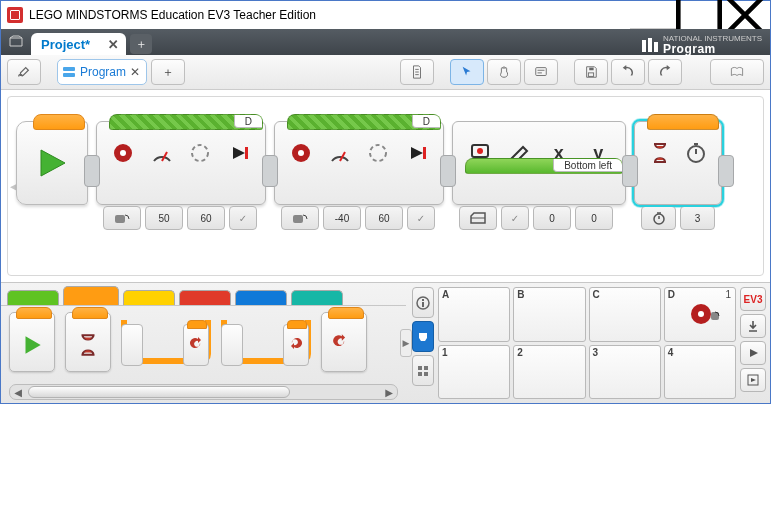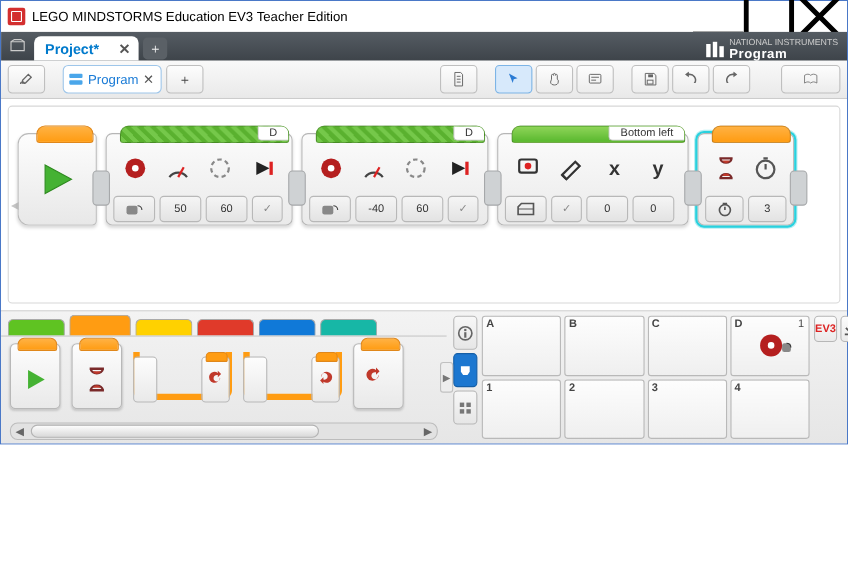--- a/index.html
+++ b/index.html
@@ -36,30 +36,30 @@
 
 .rail { position:absolute; left:8px; top:16px; display:flex; align-items:flex-start; }
 .start-block { width:70px; height:82px; background:linear-gradient(#fdfdfd,#e8e8e8); border:1px solid #bbb; border-radius:10px 4px 4px 10px; position:relative; margin-top:8px; box-shadow:0 2px 3px rgba(0,0,0,0.15); }
 .start-block .hat { position:absolute; top:-8px; left:16px; right:2px; height:14px; background:linear-gradient(#ffb244,#ff9c12); border-radius:8px 8px 3px 3px; border:1px solid #e0871a; }
 .start-block .play { position:absolute; left:18px; top:24px; }
 .start-block .play svg { width:34px; height:34px; }
 .stud { width:14px; height:30px; background:#cfd2d4; border:1px solid #a6a8aa; border-radius:4px; align-self:center; margin:24px -4px 0 -4px; z-index:1; position:relative; }
 
 .blk { position:relative; background:linear-gradient(#fbfbfb,#eaeaea); border:1px solid #b6b6b6; border-radius:6px; box-shadow:0 2px 3px rgba(0,0,0,0.15); margin-top:8px; }
 .blk .hdr { position:absolute; top:-8px; left:12px; right:2px; height:14px; border-radius:8px 8px 3px 3px; border:1px solid rgba(0,0,0,0.2); }
-.blk.green .hdr { background:linear-gradient(#8fd559,#59b82e); }
+.blk.green .hdr { background:linear-gradient(#8fd559,#59b82e);margin-top:44px; }
 .blk.green2 .hdr { background:repeating-linear-gradient(45deg,#75c84a,#75c84a 4px,#5ab12f 4px,#5ab12f 8px); }
 .blk.orange .hdr { background:linear-gradient(#ffb244,#ff9c12); }
 .blk .hdr-port { position:absolute; right:0; top:0; height:12px; padding:0 10px 0 10px; background:#fff; border-radius:0 6px 0 4px; font-size:10px; display:flex; align-items:center; color:#333; border:1px solid #bbb; border-top:none; border-right:none; }
 .blk .body { padding:10px 6px 6px 6px; }
 .blk .icon-row { display:flex; align-items:center; gap:6px; height:42px; padding:0 4px; }
 .blk .cell { width:36px; height:36px; border-radius:4px; display:flex; align-items:center; justify-content:center; }
 .blk .cell svg { width:24px; height:24px; }
 .blk .val-row { display:flex; gap:4px; margin-top:4px; }
-.blk .val { height:22px; border:1px solid #b8b8b8; border-radius:4px; background:linear-gradient(#f5f5f5,#e3e3e3); display:flex; align-items:center; justify-content:center; font-size:10px; color:#333; }
+.blk .val { height:22px; border:1px solid #b8b8b8; border-radius:4px; background:linear-gradient(#f5f5f5,#e3e3e3); display:flex; align-items:center; justify-content:center; font-size:10px; color:#333;margin-top:28px; }
 .blk .modebtn { width:36px; height:22px; }
 .blk .val.wide { width:36px; }
 .blk .val.chk { width:26px; color:#888; }
 .blk.move { width:168px; height:82px; }
 .blk.display { width:172px; height:82px; }
 .blk.wait { width:86px; height:82px; }
 .blk.wait.selected { outline:2px solid #29d1de; outline-offset:0; border-radius:6px; box-shadow:0 0 0 3px rgba(41,209,222,0.35); }
 
 
 .bottom { height:120px; background:linear-gradient(#f3f3f3,#e6e6e6); border-top:1px solid #c7c7c7; display:flex; }
@@ -94,21 +94,21 @@
 .ps-btn { height:29px; border:1px solid #b7b7b7; border-radius:4px; background:linear-gradient(#f7f7f7,#e6e6e6); display:flex; align-items:center; justify-content:center; }
 .ps-btn.active { background:#1c77d0; border-color:#145ea6; }
 .ps-btn.active svg path, .ps-btn.active svg rect { fill:#fff; }
 .ps-btn svg { width:14px; height:14px; fill:#666; }
 .ports-grid { flex:1; display:grid; grid-template-columns:repeat(4,1fr); grid-template-rows:repeat(2,1fr); gap:3px; }
 .port { border:1px solid #b9b9b9; background:linear-gradient(#fdfdfd,#efefef); border-radius:3px; position:relative; font-size:10px; }
 .port .lbl { position:absolute; left:3px; top:1px; font-weight:bold; color:#444; }
 .port .pv { position:absolute; right:4px; top:1px; color:#444; }
 .port .pimg { position:absolute; left:22px; top:12px; }
 .port .pimg svg { width:36px; height:28px; }
-.ctrl-side { width:26px; display:flex; flex-direction:row; gap:3px; }
+.ctrl-side { width:26px; display:flex; flex-direction:column; gap:3px; }
 .cs-btn { height:22px; border:1px solid #b7b7b7; border-radius:4px; display:flex; align-items:center; justify-content:center; background:linear-gradient(#fcfcfc,#eaeaea); }
 .cs-ev3 { color:#d22; font-weight:bold; font-size:10px; text-align:center; }
 .cs-btn svg { width:14px; height:14px; fill:#555; }
 </style>
 </head>
 <body>
 
 <div class="window">
 
   <div class="titlebar">

